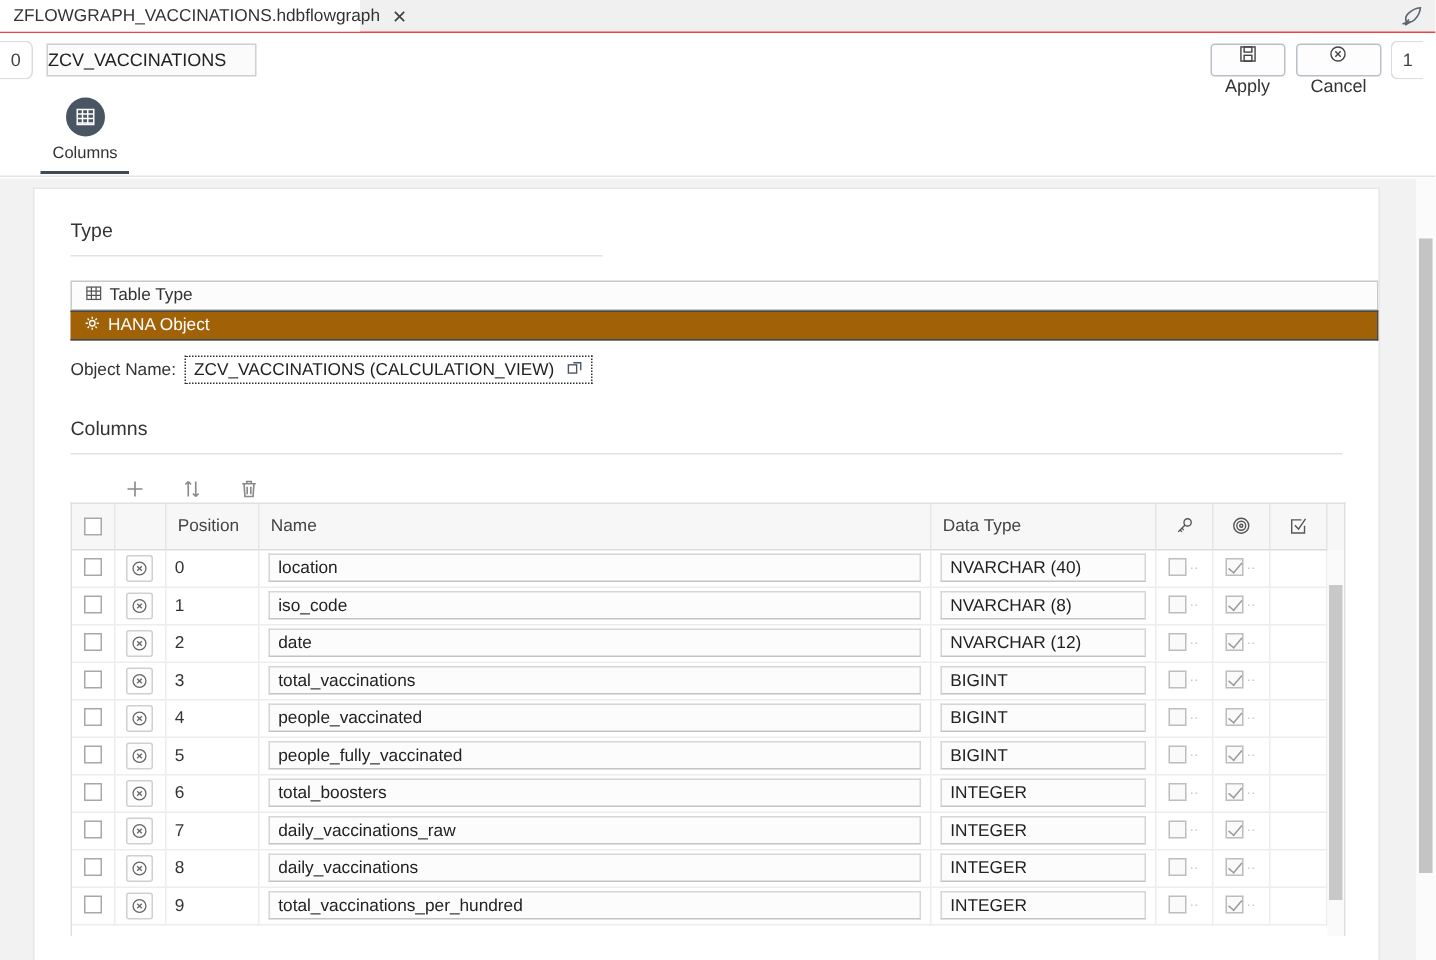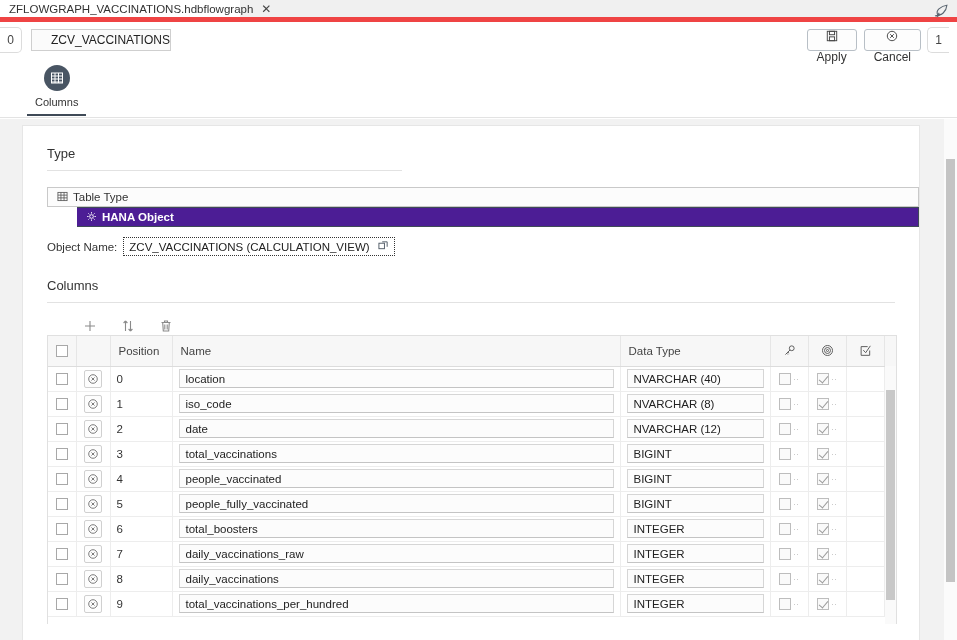--- a/index.html
+++ b/index.html
@@ -14,21 +14,21 @@
     background: #ffffff;
     position: relative;
   }
 
   
   .tabstrip {
     height: 22px;
     background: #f0f0f0;
     display: flex;
     align-items: stretch;
-    border-bottom: 5px solid #ef4444;
+    border-bottom: 1px solid #ef4444;
     position: relative;
   }
   .editor-tab {
     background: #ffffff;
     display: flex;
     align-items: center;
     padding: 0 8px 0 9px;
     gap: 8px;
     font-size: 11.5px;
     color: #333;
@@ -79,21 +79,21 @@
     border-right: none;
     border-radius: 5px 0 0 5px;
     margin-left: 6px;
   }
   .name-field {
     margin-left: 9px;
     width: 140px;
     height: 22px;
     border: 1px solid #cfcfcf;
     background: #fbfbfb;
-    padding: 0 19px;
+    padding: 0 0;
     font-size: 12px;
     color: #222;
     font-family: "Liberation Sans", sans-serif;
     display: flex;
     align-items: center;
   }
   .actions-right {
     margin-left: auto;
     display: flex;
     align-items: center;
@@ -209,25 +209,24 @@
     gap: 5px;
     padding: 0 9px;
     font-size: 11.5px;
     border: 1px solid #c9c9c9;
     background: #fcfcfc;
     color: #333;
     cursor: pointer;
   }
   .seg + .seg { border-left: none; }
   .seg.active {
-    background: #4c1d95;
+    background: #a16207;
     border-color: #3f4a57;
     color: #ffffff;
-    font-weight: bold;
-    margin-left: 30px;
+    font-weight: normal;
   }
   .seg svg { width: 11px; height: 11px; }
 
   
   .objrow {
     display: flex;
     align-items: center;
     padding: 10px 0 0 24px;
     gap: 6px;
   }

